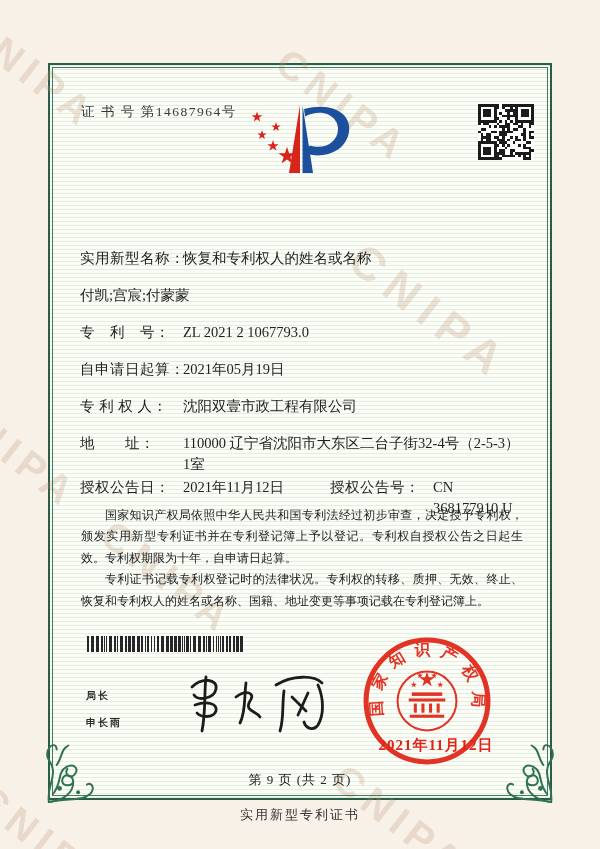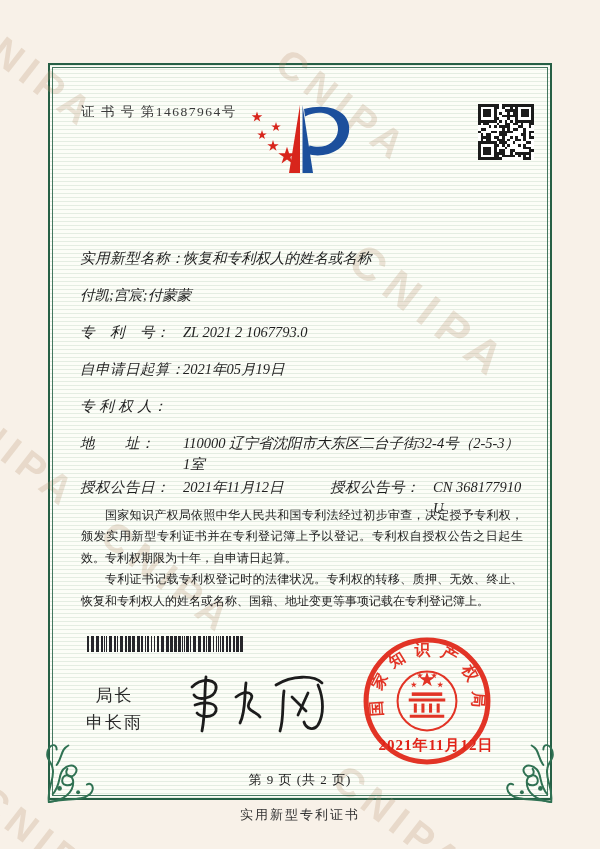--- a/index.html
+++ b/index.html
@@ -39,38 +39,38 @@
   .qr{position:absolute;left:428px;top:39px;width:56px;height:56px;background:#fff;}
   .qr svg{display:block;width:100%;height:100%;}
   .logo{position:absolute;left:187px;top:34px;width:130px;height:80px;}
   .title{
     position:absolute;left:0;right:0;top:120px;text-align:center;
     font-size:34px;font-weight:bold;color:#141414;
     letter-spacing:6px;text-indent:6px;
   }
   
   .fields{position:absolute;left:30px;right:28px;top:183px;font-size:14.5px;color:#1f1f1f;}
-  .row{display:flex;line-height:21px;margin-bottom:16px;font-style:italic;}
+  .row{display:flex;line-height:21px;margin-bottom:16px;}
   .row.addr{margin-bottom:2px;}
   .lbl{flex:none;width:103px;white-space:pre;letter-spacing:0.5px;}
   .val{flex:1;min-width:0;}
   .val.fixed{flex:none;width:147px;}
   
   .paras{
     position:absolute;left:31px;right:27px;top:440px;
     font-size:12px;line-height:21.4px;color:#222;text-align:justify;
   }
   .paras p{margin:0;text-indent:2em;}
   
   .barcode{position:absolute;left:37px;top:571px;width:158px;height:16px;display:flex;overflow:hidden;}
   .barcode div{background:#26262a;height:100%;flex:none;}
   .director{
     position:absolute;left:36px;top:617px;
     font-family:"Liberation Sans","DejaVu Sans",sans-serif;
-    font-size:17px;font-weight:normal;color:#2b2b2b;line-height:27px;letter-spacing:2px;text-align:center;
+    font-size:10px;font-weight:bold;color:#2b2b2b;line-height:27px;letter-spacing:2px;
   }
   .sig{position:absolute;left:130px;top:602px;width:160px;height:75px;}
   .seal{position:absolute;left:311px;top:570px;width:132px;height:132px;opacity:0.95;}
   .seal-date{
     position:absolute;left:306px;top:671px;width:160px;text-align:center;
     font-size:15px;font-weight:bold;color:#e02318;letter-spacing:1px;white-space:nowrap;
   }
   .page-footer{
     position:absolute;left:0;right:0;bottom:9px;text-align:center;
     font-size:13px;letter-spacing:1px;color:#222;
@@ -301,20 +301,21 @@
       <div class="row">
         <span class="lbl">专　利　号：</span>
         <span class="val">ZL 2021 2 1067793.0</span>
       </div>
       <div class="row">
         <span class="lbl">自申请日起算：</span>
         <span class="val">2021年05月19日</span>
       </div>
       <div class="row">
         <span class="lbl">专 利 权 人：</span>
+        <span class="val">沈阳双壹市政工程有限公司</span>
       </div>
       <div class="row addr">
         <span class="lbl">地　　址：</span>
         <span class="val">110000 辽宁省沈阳市大东区二台子街32-4号（2-5-3）1室</span>
       </div>
       <div class="row">
         <span class="lbl">授权公告日：</span>
         <span class="val fixed">2021年11月12日</span>
         <span class="lbl">授权公告号：</span>
         <span class="val">CN 368177910 U</span>

